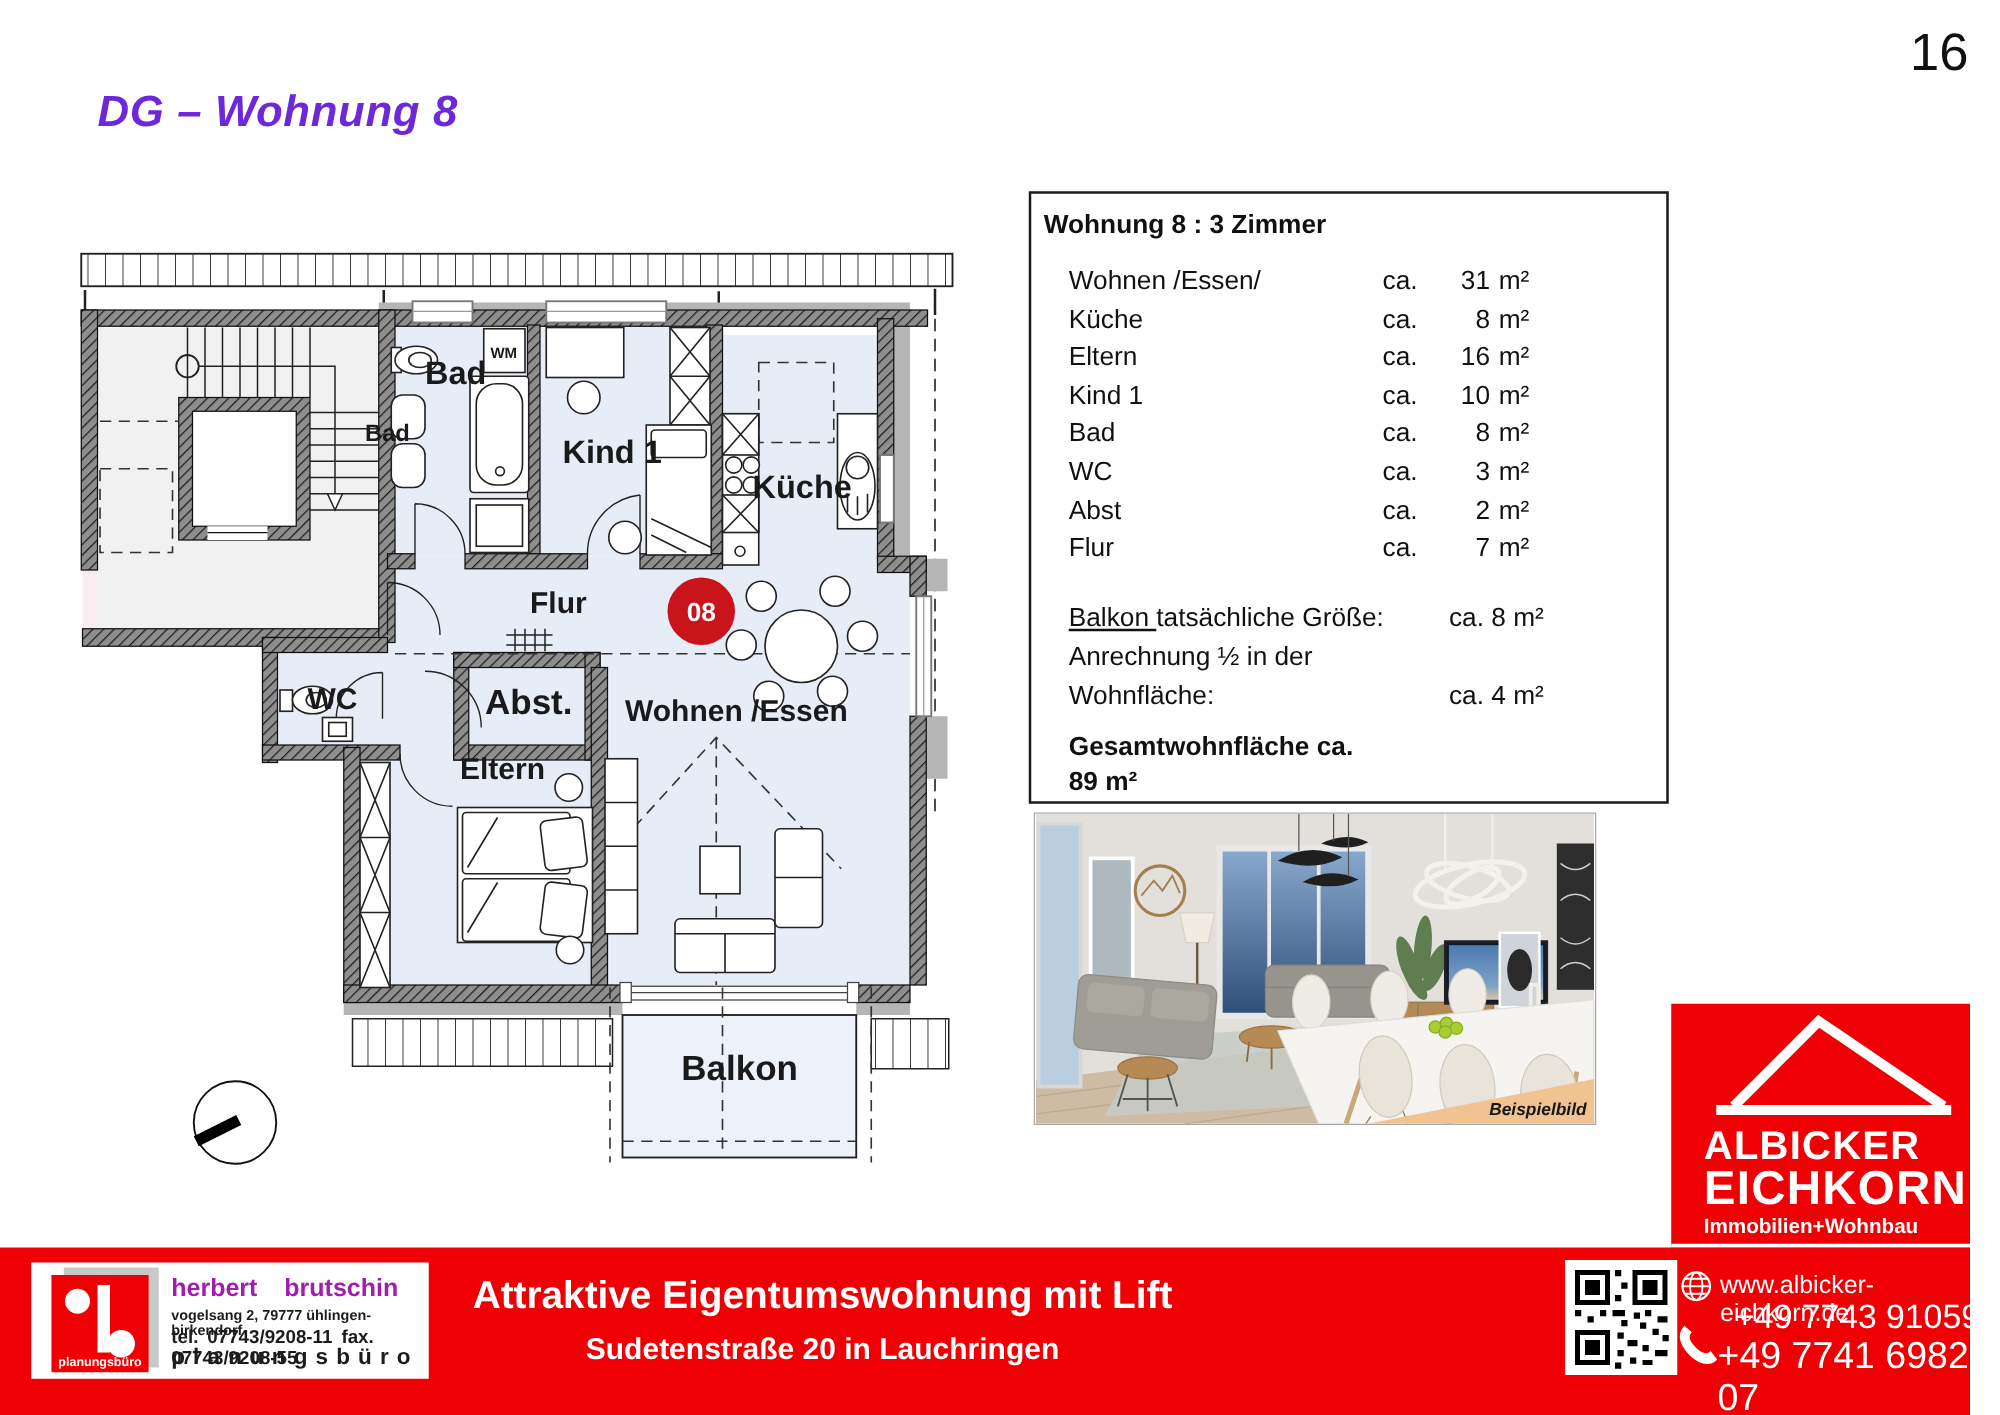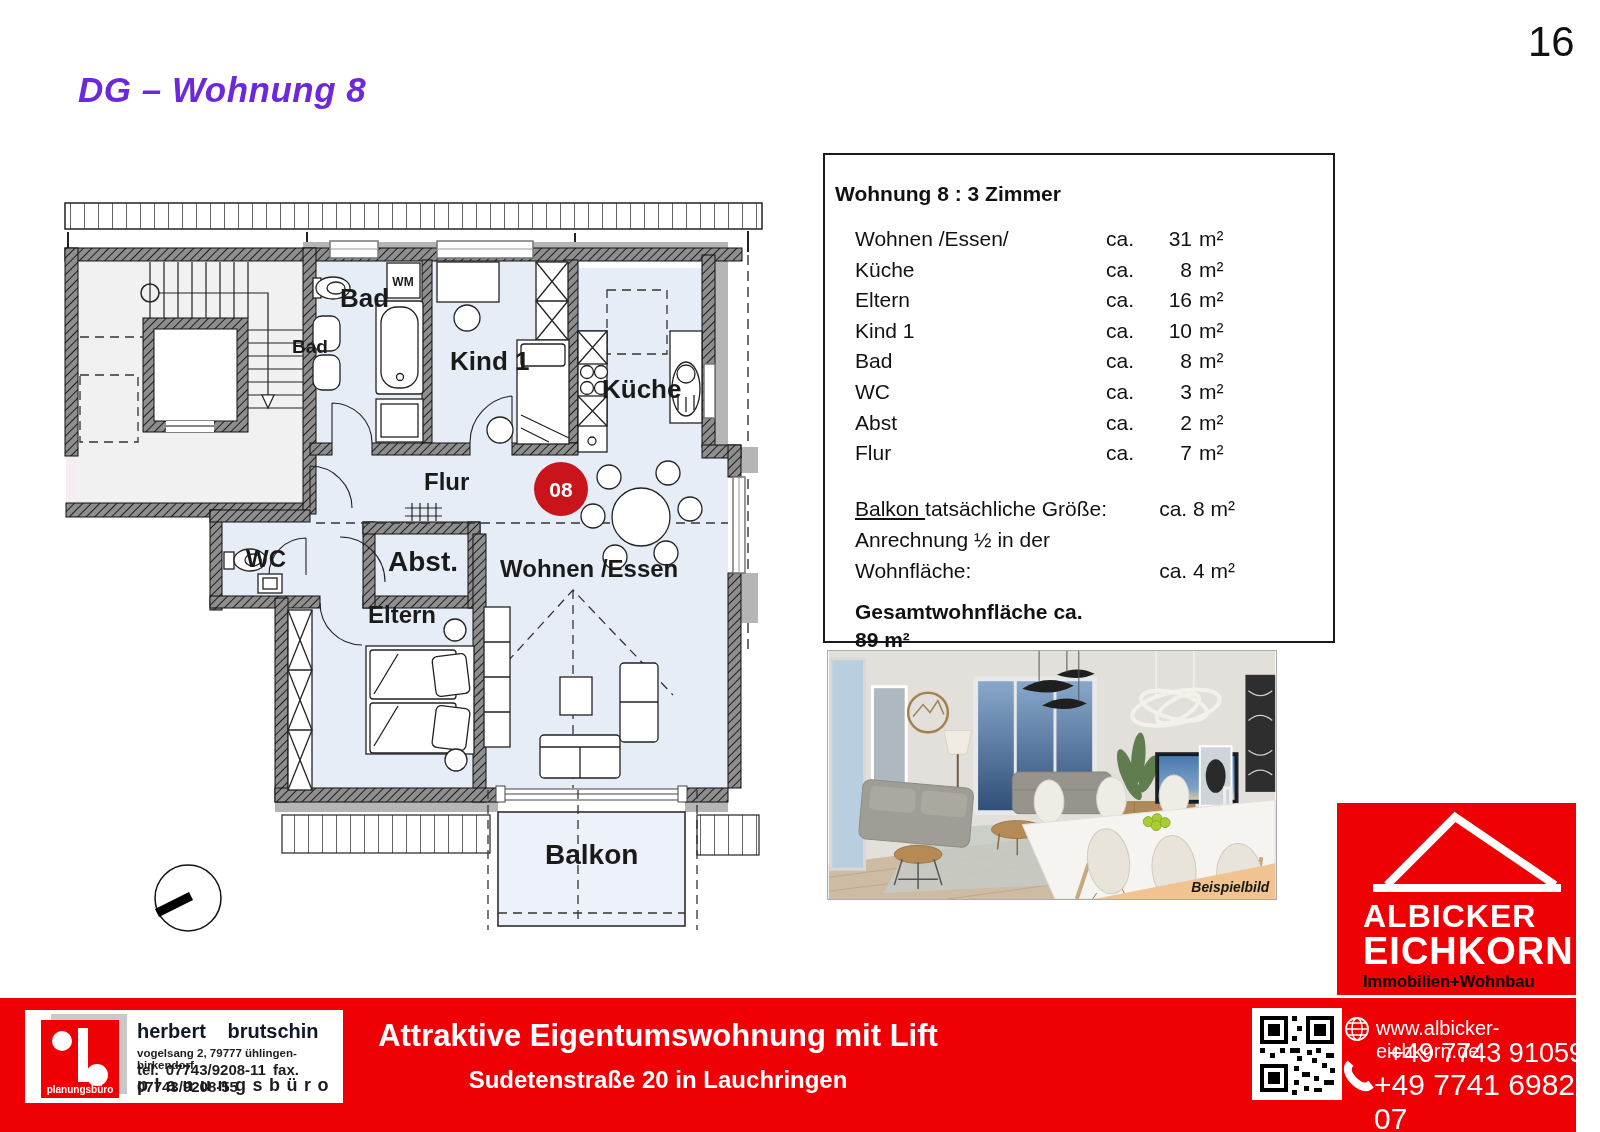--- a/index.html
+++ b/index.html
@@ -5,21 +5,21 @@
   html,body{margin:0;padding:0;background:#fff;}
   .page{position:relative;width:1576px;height:1132px;background:#fff;overflow:hidden;
         font-family:"Liberation Sans",sans-serif;color:#111;}
   .abs{position:absolute;}
 
   .page-number{left:1528px;top:18px;font-size:42px;color:#111;}
   .doc-title{left:78px;top:70px;font-size:35px;font-weight:bold;font-style:italic;color:#6d28d9;letter-spacing:.5px;}
 
   
   .info-box{left:823px;top:153px;width:512px;height:490px;border:2px solid #1a1a1a;background:#fff;
-            box-sizing:border-box;padding-top:27px;}
+            box-sizing:border-box;padding-top:13px;}
   .ib-title{margin-left:10px;font-size:21px;font-weight:bold;}
   .ib-rows{margin:18px 98px 0 30px;font-size:21px;}
   .ib-row{display:flex;line-height:30.6px;}
   .ib-row .lbl{flex:1;}
   .ib-row .ca{width:46px;}
   .ib-row .num{width:40px;text-align:right;}
   .ib-row .unit{margin-left:7px;width:36px;}
   .ib-balkon{margin:24px 98px 0 30px;font-size:21px;}
   .ib-bline{display:flex;line-height:31px;}
   .ib-bline .lbl{flex:1;}
@@ -27,28 +27,28 @@
   .ib-total{margin:12px 98px 0 30px;font-size:21px;font-weight:bold;line-height:28px;}
 
   
   .sample{left:827px;top:650px;width:450px;height:250px;border:1px solid #aaa;box-sizing:border-box;}
 
   
   .brand-box{left:1337px;top:803px;width:263px;height:195px;background:#ee0004;border-bottom:3px solid #fff;box-sizing:border-box;}
   .brand-roof{position:absolute;left:0;top:0;}
   .brand-n1{position:absolute;left:26px;top:96px;font-size:32px;font-weight:bold;color:#fff;letter-spacing:1px;line-height:34px;}
   .brand-n2{position:absolute;left:26px;top:131px;font-size:38px;font-weight:bold;color:#fff;letter-spacing:1px;line-height:34px;}
-  .brand-tag{position:absolute;left:26px;top:169px;font-size:16.5px;font-weight:bold;color:#000000;}
+  .brand-tag{position:absolute;left:26px;top:169px;font-size:16.5px;font-weight:bold;color:#ffffff;}
 
   
   .footer{left:0;top:998px;width:1600px;height:134px;background:#ee0004;}
   .planner-card{position:absolute;left:25px;top:12px;width:318px;height:93px;background:#fff;}
   .planner-shadow{position:absolute;left:26px;top:4px;width:76px;height:80px;background:#c9c9c9;}
   .planner-logo{position:absolute;left:16px;top:10px;width:78px;height:78px;}
-  .planner-name{position:absolute;left:112px;top:10px;font-size:20px;font-weight:bold;color:#0f172a;word-spacing:16px;}
+  .planner-name{position:absolute;left:112px;top:10px;font-size:20px;font-weight:bold;color:#a21caf;word-spacing:16px;}
   .planner-addr{position:absolute;left:112px;top:37px;font-size:11.5px;font-weight:bold;color:#1c1c1c;}
   .planner-tel{position:absolute;left:112px;top:51px;font-size:15px;font-weight:bold;color:#1c1c1c;word-spacing:3px;}
   .planner-job{position:absolute;left:112px;top:65px;font-size:18px;font-weight:bold;color:#1c1c1c;letter-spacing:6.5px;}
   .footer-headline{position:absolute;left:358px;top:20px;width:600px;text-align:center;font-size:31px;font-weight:bold;color:#fff;}
   .footer-subline{position:absolute;left:358px;top:68px;width:600px;text-align:center;font-size:24px;font-weight:bold;color:#fff;}
   .qr{position:absolute;left:1252px;top:10px;}
   .globe{position:absolute;left:1344px;top:18px;}
   .website{position:absolute;left:1376px;top:19px;font-size:20px;color:#fff;}
   .phone1{position:absolute;left:1388px;top:40px;font-size:27px;color:#ffffff;}
   .phone-ic{position:absolute;left:1340px;top:58px;}

